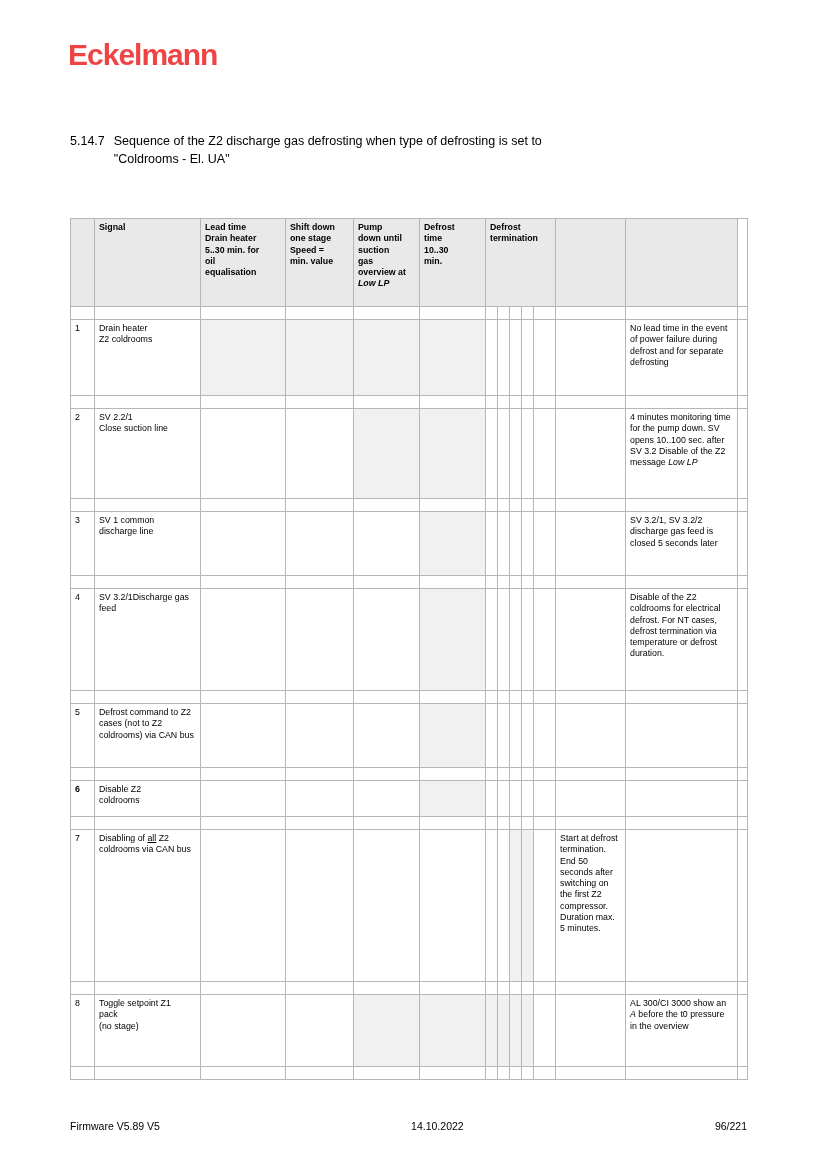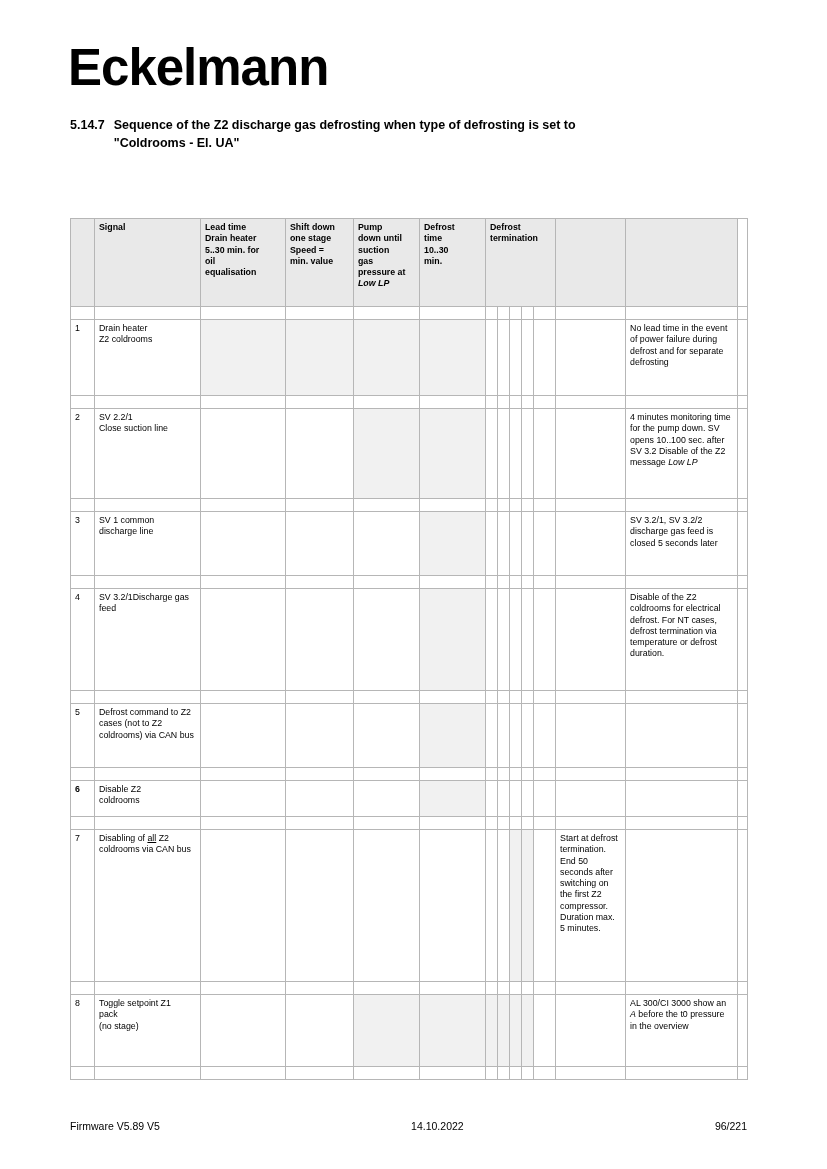--- a/index.html
+++ b/index.html
@@ -3,26 +3,26 @@
 <meta charset="utf-8">
 <style>
   * { margin:0; padding:0; box-sizing:border-box; }
   html,body { background:#ffffff; }
   .page {
     position:relative; width:827px; height:1169px; background:#ffffff;
     font-family:"Liberation Sans", sans-serif; color:#000; overflow:hidden;
   }
   .logo {
     position:absolute; left:68px; top:38px;
-    font-size:51px; font-weight:bold; color:#000000; letter-spacing:-1px;
+    font-size:30px; font-weight:bold; color:#ef4444; letter-spacing:-1px;
   }
   .heading {
-    position:absolute; left:70px; top:116px;
+    position:absolute; left:70px; top:132px;
     display:flex; gap:9px;
-    font-size:12.5px; font-weight:bold; line-height:1.45;
+    font-size:12.5px; font-weight:normal; line-height:1.45;
   }
   .seq-table {
     position:absolute; left:70px; top:180px; width:677px;
     border-collapse:collapse; table-layout:fixed;
     font-size:8.8px; line-height:1.28;margin-top:38px;
   }
   .seq-table th, .seq-table td {
     border:1px solid #b6b6b6; vertical-align:top; padding:3px 4px;
     overflow:hidden;
   }
@@ -91,21 +91,21 @@
 oil
 equalisation</th>
         <th class="c-shift">Shift down
 one stage
 Speed =
 min. value</th>
         <th class="c-pump"><span>Pump
 down until
 suction
 gas
-pressure at
+overview at
 </span><em>Low LP</em></th>
         <th class="c-defrost">Defrost
 time
 10..30
 min.</th>
         <th class="c-term" colspan="5">Defrost
 termination</th>
         <th class="c-mid"></th>
         <th class="c-note"></th>
         <th class="c-end"></th>

